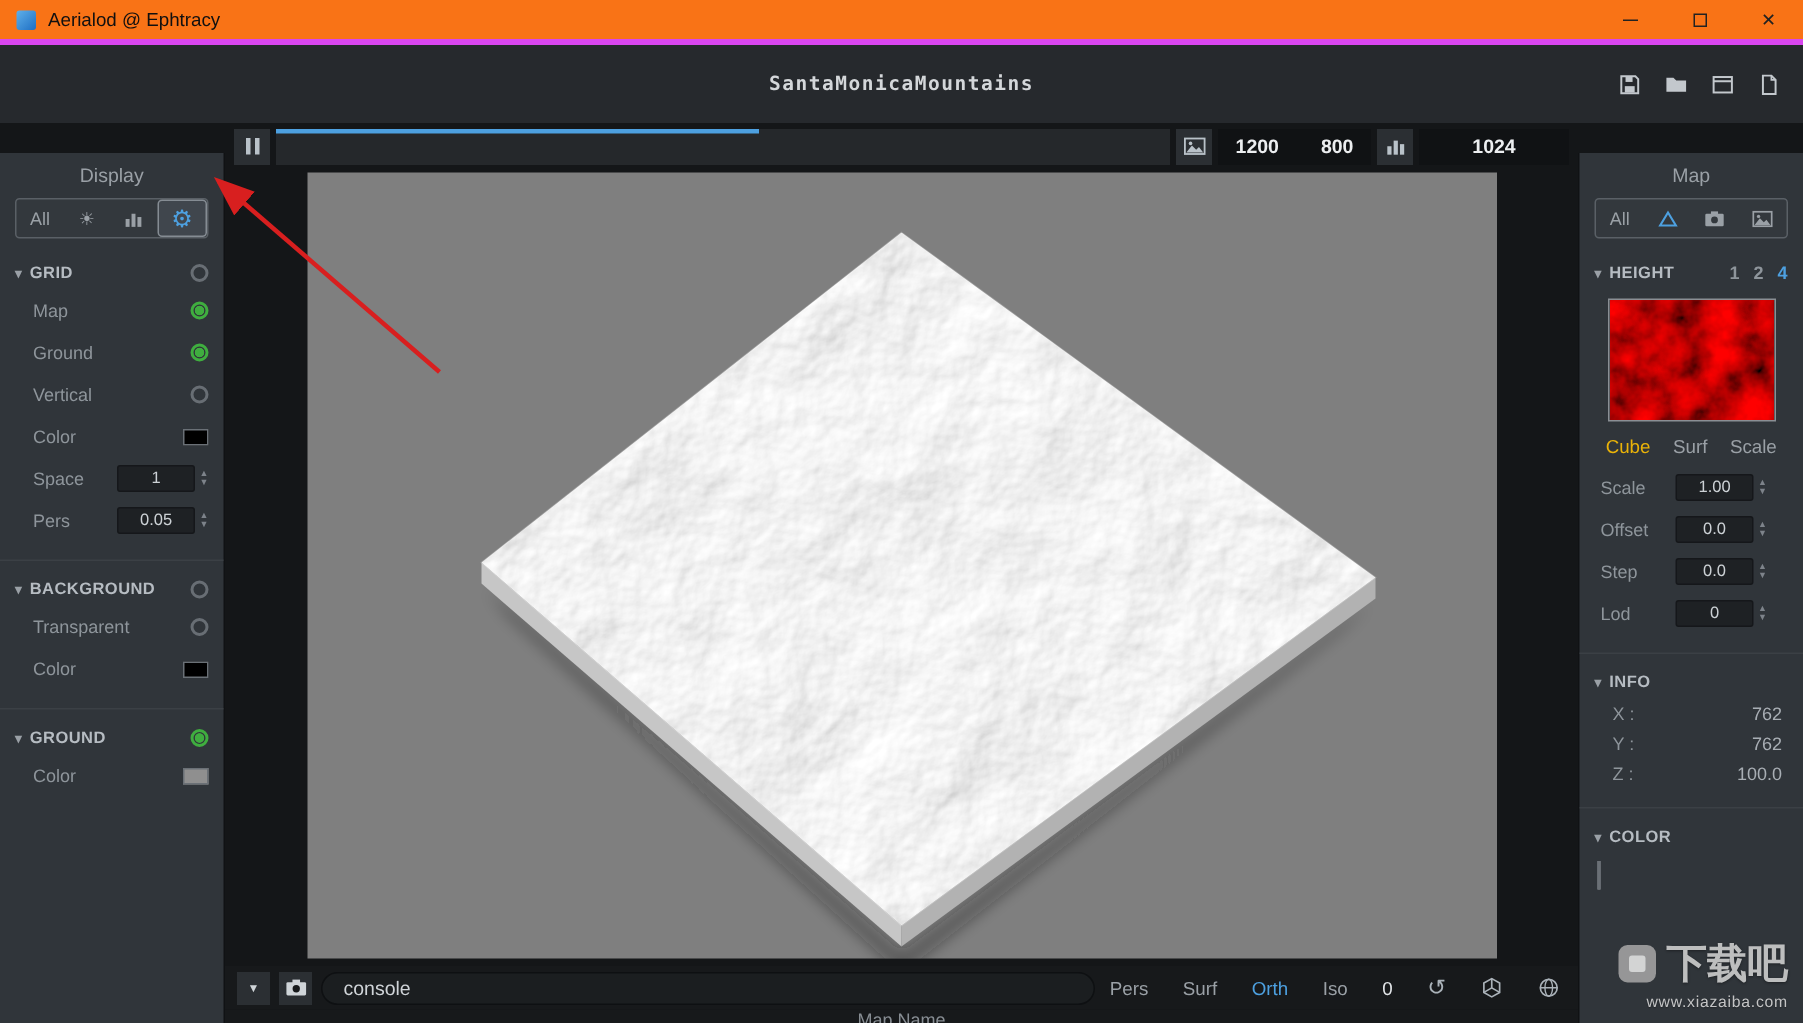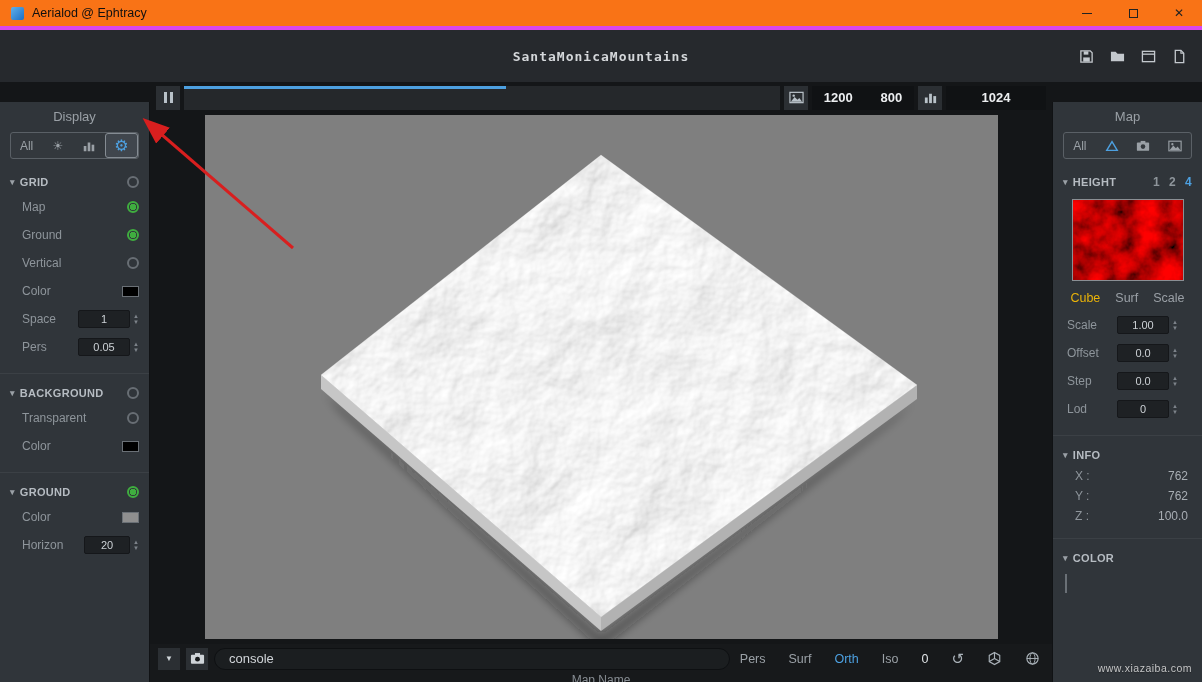--- a/index.html
+++ b/index.html
@@ -96,21 +96,21 @@
   .irow .ivalue { margin-left:auto; color:#a8aeb4; }
   .color-swatch-row { padding:6px 0 0 12px; }
 
   
   .arrow-overlay { position:absolute; inset:0; pointer-events:none; z-index:60; }
   .watermark { position:absolute; right:10px; bottom:8px; z-index:50; text-align:right; opacity:.85; pointer-events:none; }
   .wm-row { display:flex; align-items:center; justify-content:flex-end; gap:7px; }
   .wm-logo { width:25px; height:25px; background:#a8a8a8; border-radius:6px; position:relative; }
   .wm-logo::after { content:""; position:absolute; left:7px; top:7px; width:11px; height:11px; background:#f0f0f0; border-radius:2px; }
   .wm-name { font-size:27px; font-weight:bold; color:#d6d6d6; text-shadow:0 1px 2px rgba(0,0,0,.45); }
-  .wm-url { font-size:10.5px; color:#dedede; letter-spacing:.5px; margin-top:18px; text-shadow:0 1px 1px rgba(0,0,0,.4); }
+  .wm-url { font-size:10.5px; color:#dedede; letter-spacing:.5px; margin-top:2px; text-shadow:0 1px 1px rgba(0,0,0,.4); }
 </style>
 </head>
 <body>
 
 <div class="app">
 
   <div class="titlebar">
     <span class="app-icon"></span>
     <span class="window-title">Aerialod @ Ephtracy</span>
     <div class="win-controls">
@@ -240,28 +240,20 @@
         <div class="sec-header">
           <span class="sec-caret">▾</span>
           <span>GROUND</span>
           <span class="sec-spacer"></span>
           <span class="radio on"></span>
         </div>
         <div class="row">
           <span class="lbl">Color</span>
           <span class="swatch gray"></span>
         </div>
-        <div class="row">
-          <span class="lbl">Horizon</span>
-          <input class="nfield narrow" value="20" style="">
-          <span class="stepper">
-            <span>▲</span>
-            <span>▼</span>
-          </span>
-        </div>
       </div>
     </div>
 
     <div class="center">
 
       <div class="vtoolbar">
         <span class="sq-btn">
           <span class="pause-bars">
               <i></i>
               <i></i>
@@ -490,16 +482,20 @@
   <svg class="arrow-overlay" width="1202" height="682" viewBox="0 0 1202 682">
     <defs>
       <marker id="ah" markerWidth="9" markerHeight="7" refX="7.5" refY="3.5" orient="auto">
         <polygon points="0,0 9,3.5 0,7" fill="#d81f1f"></polygon>
       </marker>
     </defs>
     <line x1="293" y1="248" x2="146" y2="121" stroke="#d81f1f" stroke-width="3" marker-end="url(#ah)"></line>
   </svg>
 
   <div class="watermark">
+    <div class="wm-row">
+      <span class="wm-logo"></span>
+      <span class="wm-name">下载吧</span>
+    </div>
     <div class="wm-url">www.xiazaiba.com</div>
   </div>
 
 </div>
 
 </body></html>

